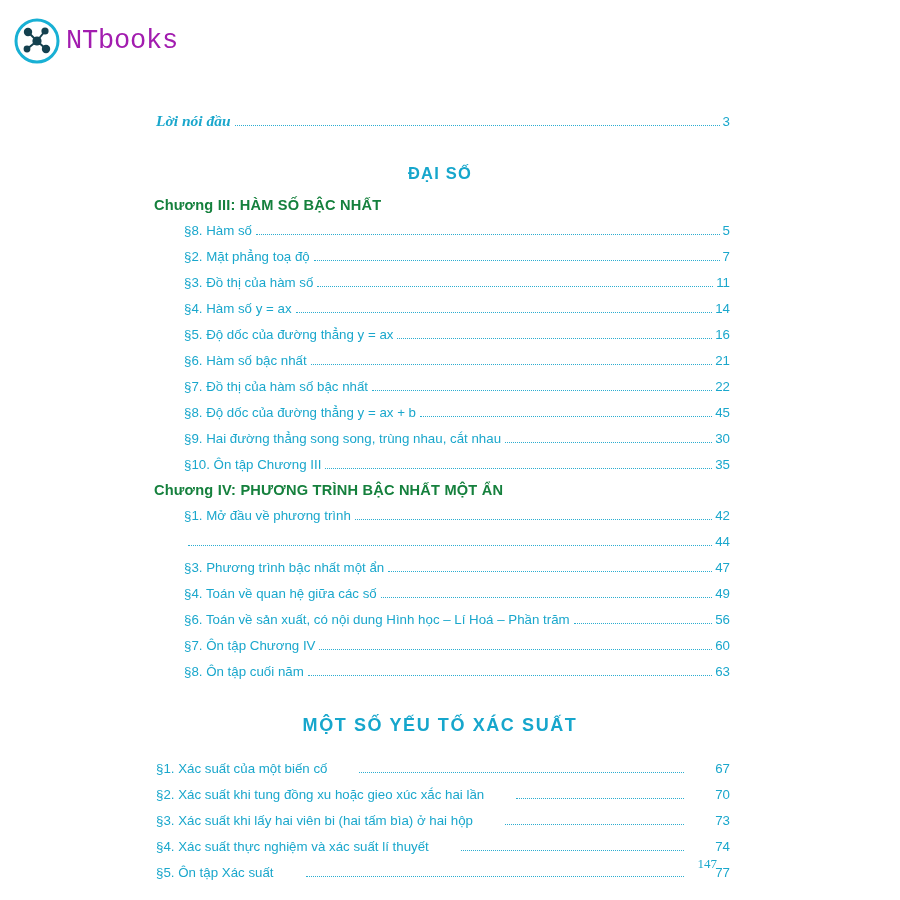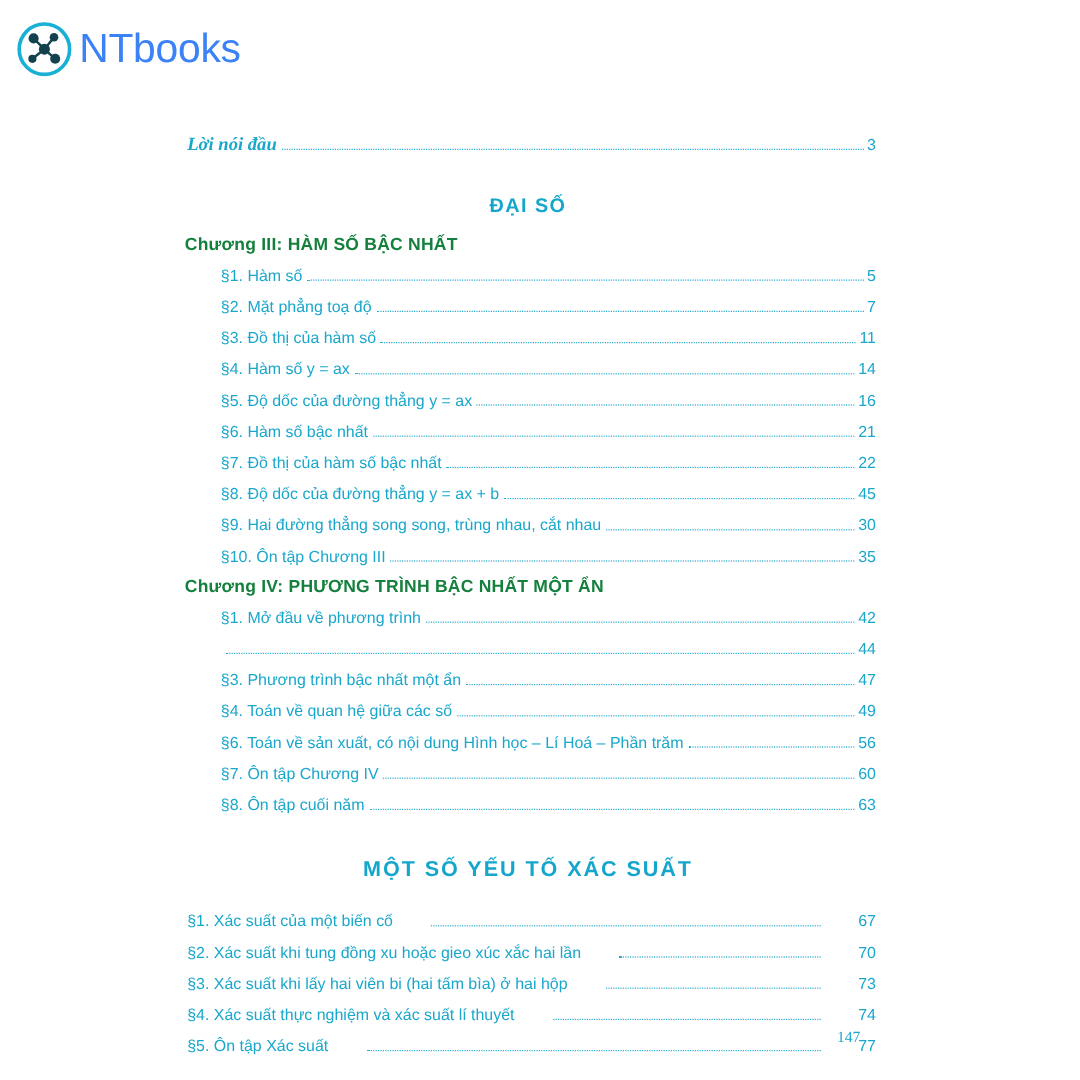--- a/index.html
+++ b/index.html
@@ -30,23 +30,23 @@
     display: flex;
     align-items: center;
     gap: 6px;
   }
   .logo-mark {
     width: 46px;
     height: 46px;
     flex: 0 0 46px;
   }
   .logo-text {
-    font-family: Liberation Sans, sans-serif;
-    font-size: 34px;
-    color: #3b82f6;
+    font-family: Liberation Mono, monospace;
+    font-size: 27px;
+    color: #a21caf;
     letter-spacing: -0.2px;
   }
 
   
   .doc-title {
     position: absolute;
     top: 45px;
     left: 0;
     right: 0;
     text-align: center;
@@ -189,21 +189,21 @@
     </div>
 
     <div class="section-head">ĐẠI SỐ</div>
 
     <div class="chapter-head">
       <span>Chương III:</span>
       <span class="chap-name">HÀM SỐ BẬC NHẤT</span>
     </div>
     <div class="entries">
       <div class="toc-row entry">
-        <span class="toc-label">§1. Hàm số</span>
+        <span class="toc-label">§8. Hàm số</span>
         <span class="toc-dots"></span>
         <span class="toc-page">5</span>
       </div>
       <div class="toc-row entry">
         <span class="toc-label">§2. Mặt phẳng toạ độ</span>
         <span class="toc-dots"></span>
         <span class="toc-page">7</span>
       </div>
       <div class="toc-row entry">
         <span class="toc-label">§3. Đồ thị của hàm số</span>

